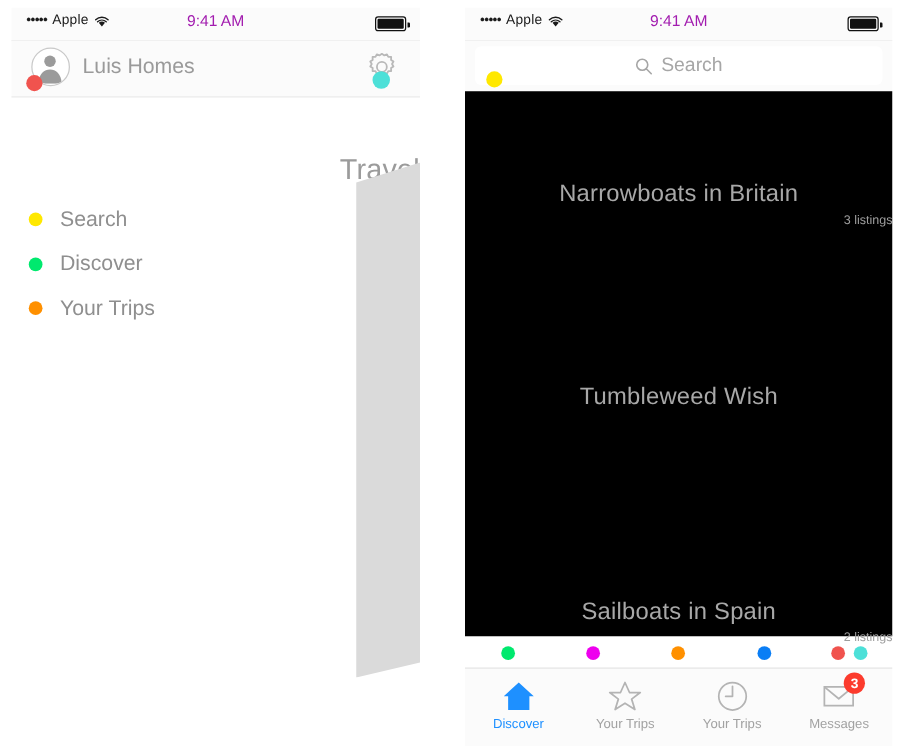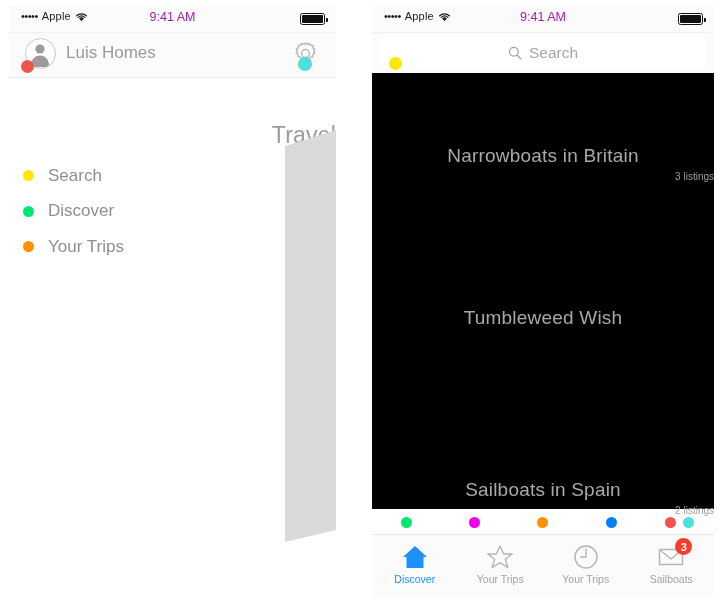--- a/index.html
+++ b/index.html
@@ -464,20 +464,20 @@
       </div>
 
       <div class="tab">
         <span class="tab-ico">
           <svg viewBox="0 0 28 26" width="28" height="26">
             <rect x="2.5" y="5.5" width="23" height="15" fill="none" stroke="#b4b4b4" stroke-width="1.4"></rect>
             <path d="M2.5 5.5 L14 15 L25.5 5.5" fill="none" stroke="#b4b4b4" stroke-width="1.4" stroke-linejoin="round"></path>
           </svg>
         </span>
         <span class="badge">3</span>
-        <span class="tab-label">Sailboats</span>
+        <span class="tab-label">Messages</span>
       </div>
 
 
     </div>
   </div>
 
 </div>
 
 </body></html>

